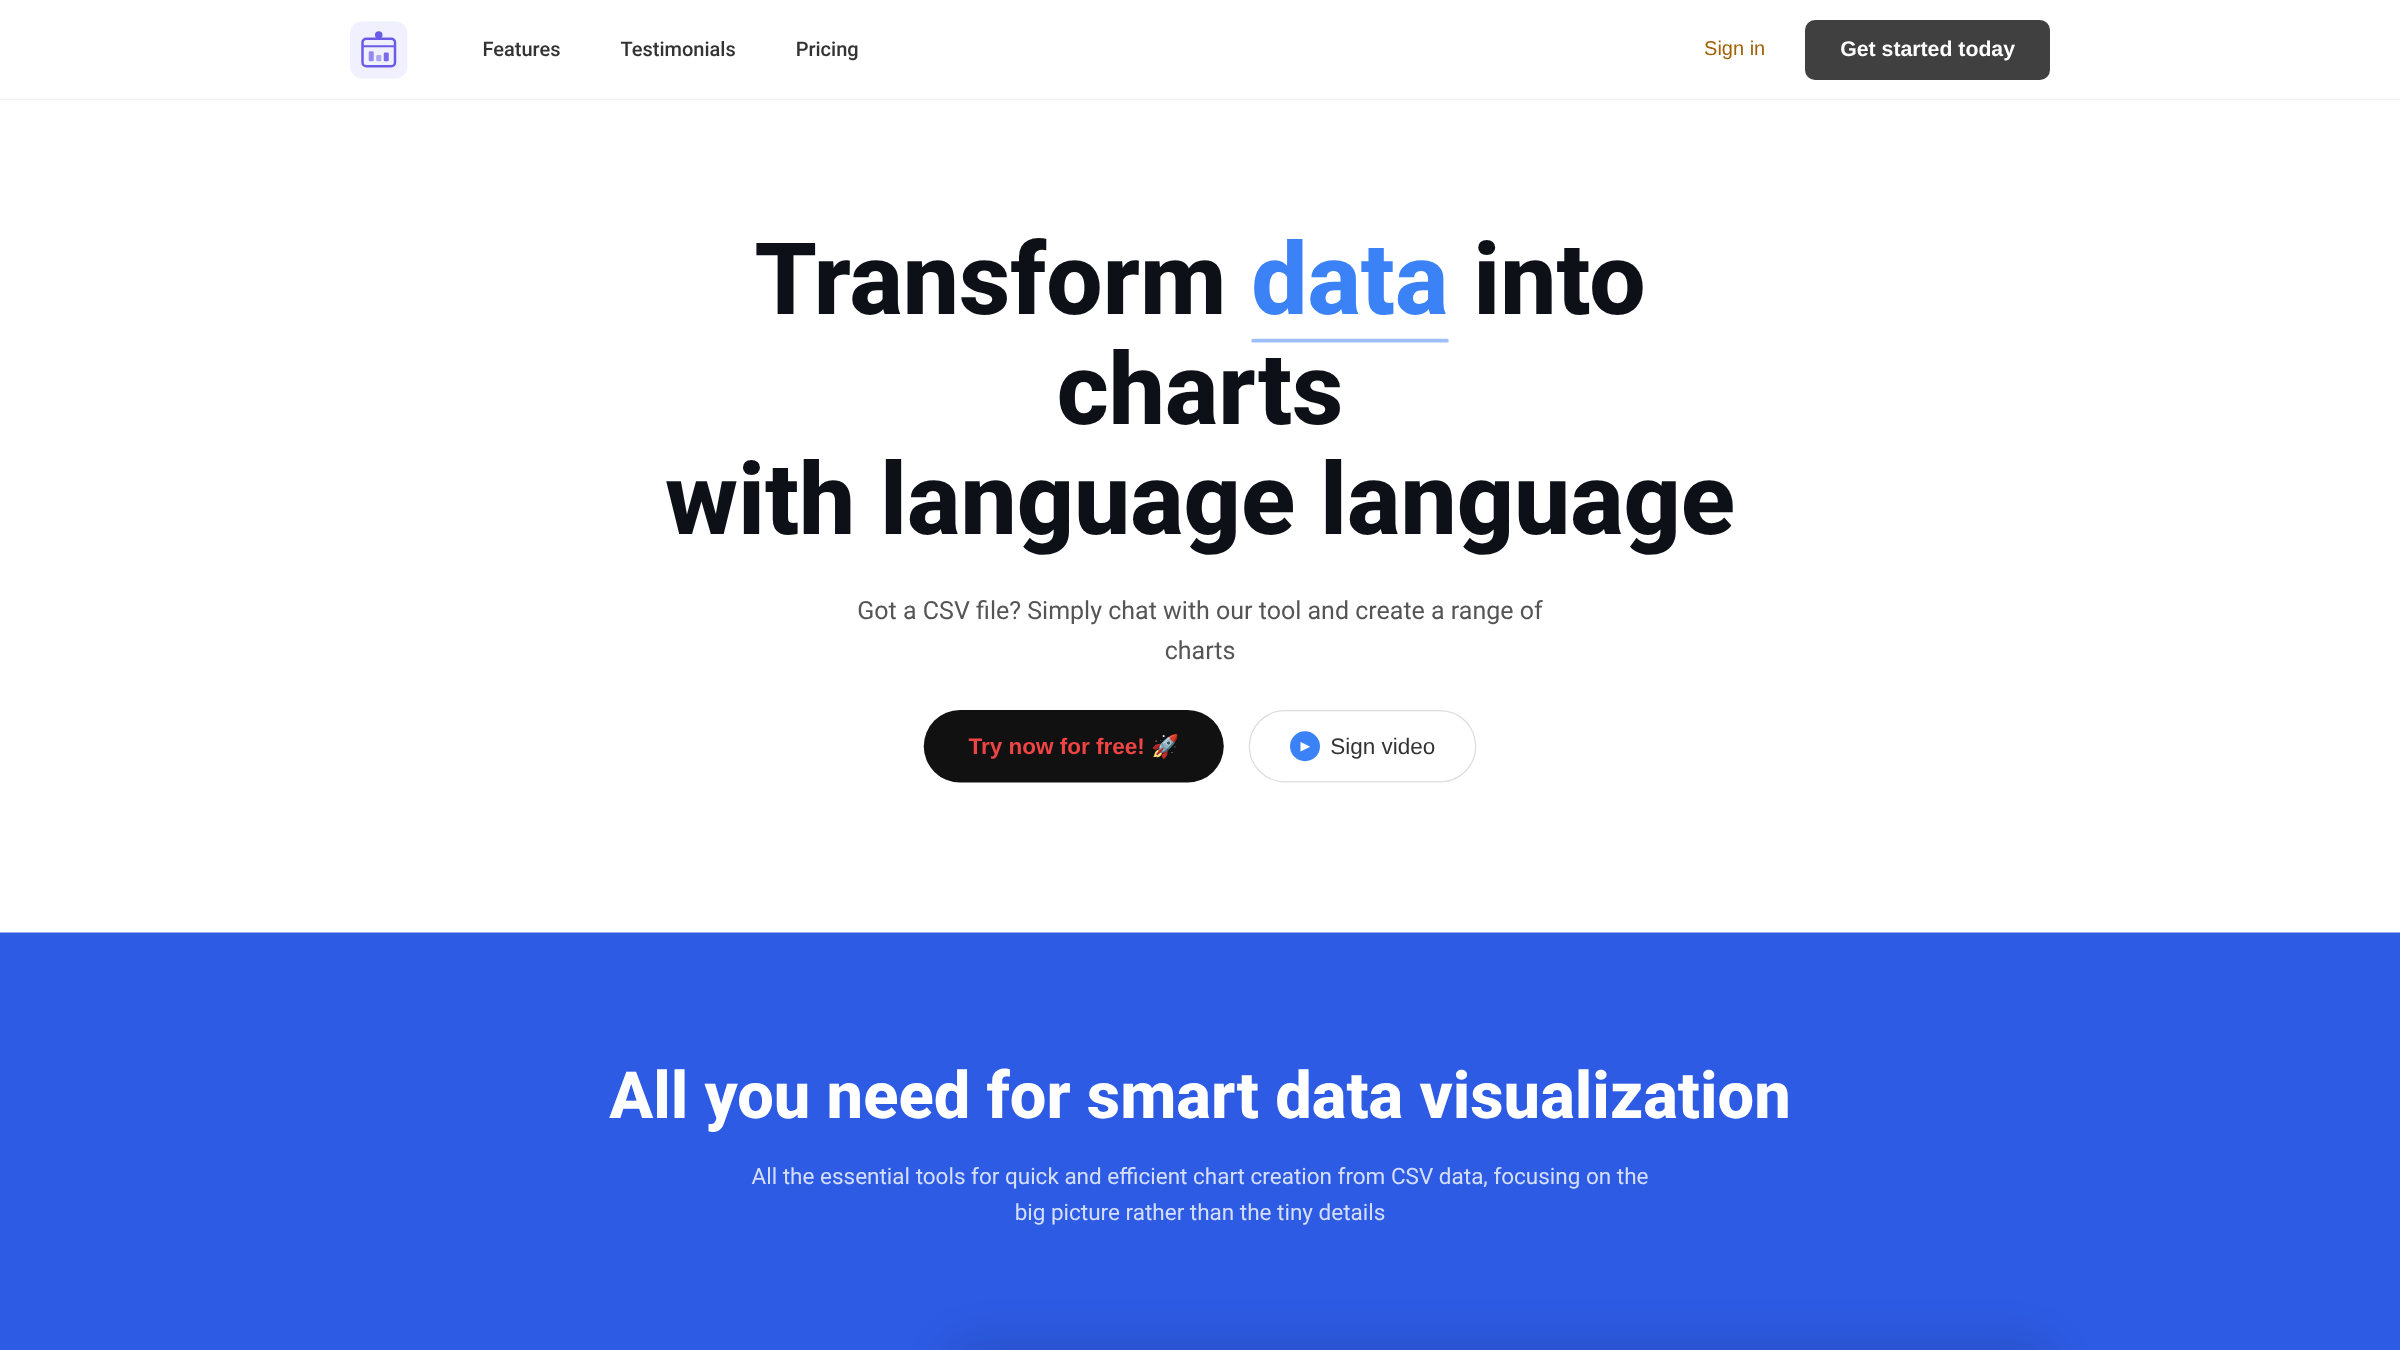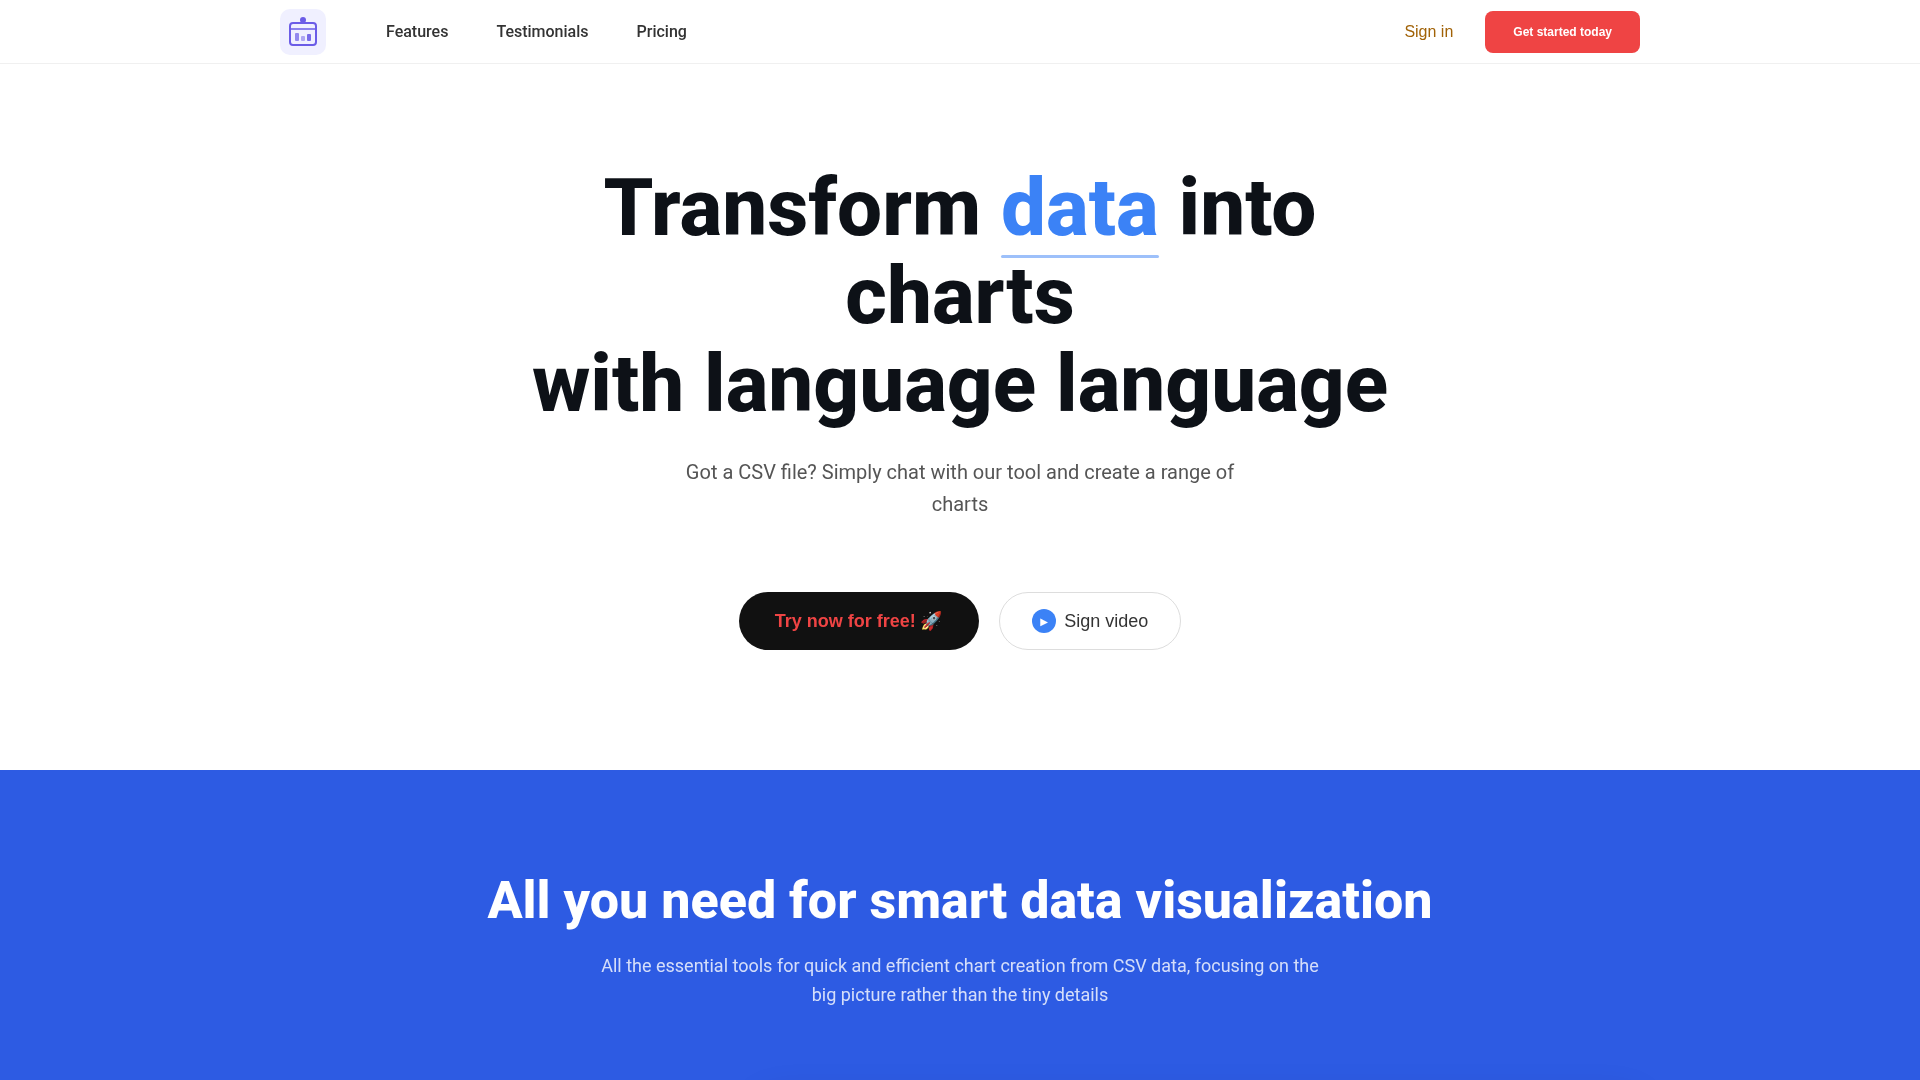--- a/index.html
+++ b/index.html
@@ -14,21 +14,21 @@
       width: 1920px;
       min-height: 1080px;
       overflow-x: hidden;
     }
 
     
     nav {
       display: flex;
       align-items: center;
       padding: 0 280px;
-      height: 64px;
+      height: 80px;
       background: #ffffff;
       border-bottom: 1px solid #f0f0f0;
       position: sticky;
       top: 0;
       z-index: 100;
     }
 
     .nav-logo {
       display: flex;
       align-items: center;
@@ -63,26 +63,26 @@
     .sign-in-btn {
       font-size: 16px;
       color: #a16207;
       background: none;
       border: none;
       cursor: pointer;
       font-weight: 500;
     }
 
     .get-started-btn {
-      background: #ef4444;
+      background: #404040;
       color: white;
       border: none;
       border-radius: 8px;
       padding: 14px 28px;
-      font-size: 12px;
+      font-size: 17px;
       font-weight: 600;
       cursor: pointer;
     }
 
     
     .hero {
       display: flex;
       flex-direction: column;
       align-items: center;
       justify-content: center;
@@ -115,21 +115,21 @@
       right: 0;
       height: 3px;
       background: #3b82f6;
       border-radius: 2px;
       opacity: 0.5;
     }
 
     .hero-subtitle {
       font-size: 20px;
       color: #555;
-      margin-bottom: 72px;
+      margin-bottom: 32px;
       max-width: 600px;
       line-height: 1.6;
     }
 
     .hero-buttons {
       display: flex;
       gap: 20px;
       align-items: center;
     }
 

